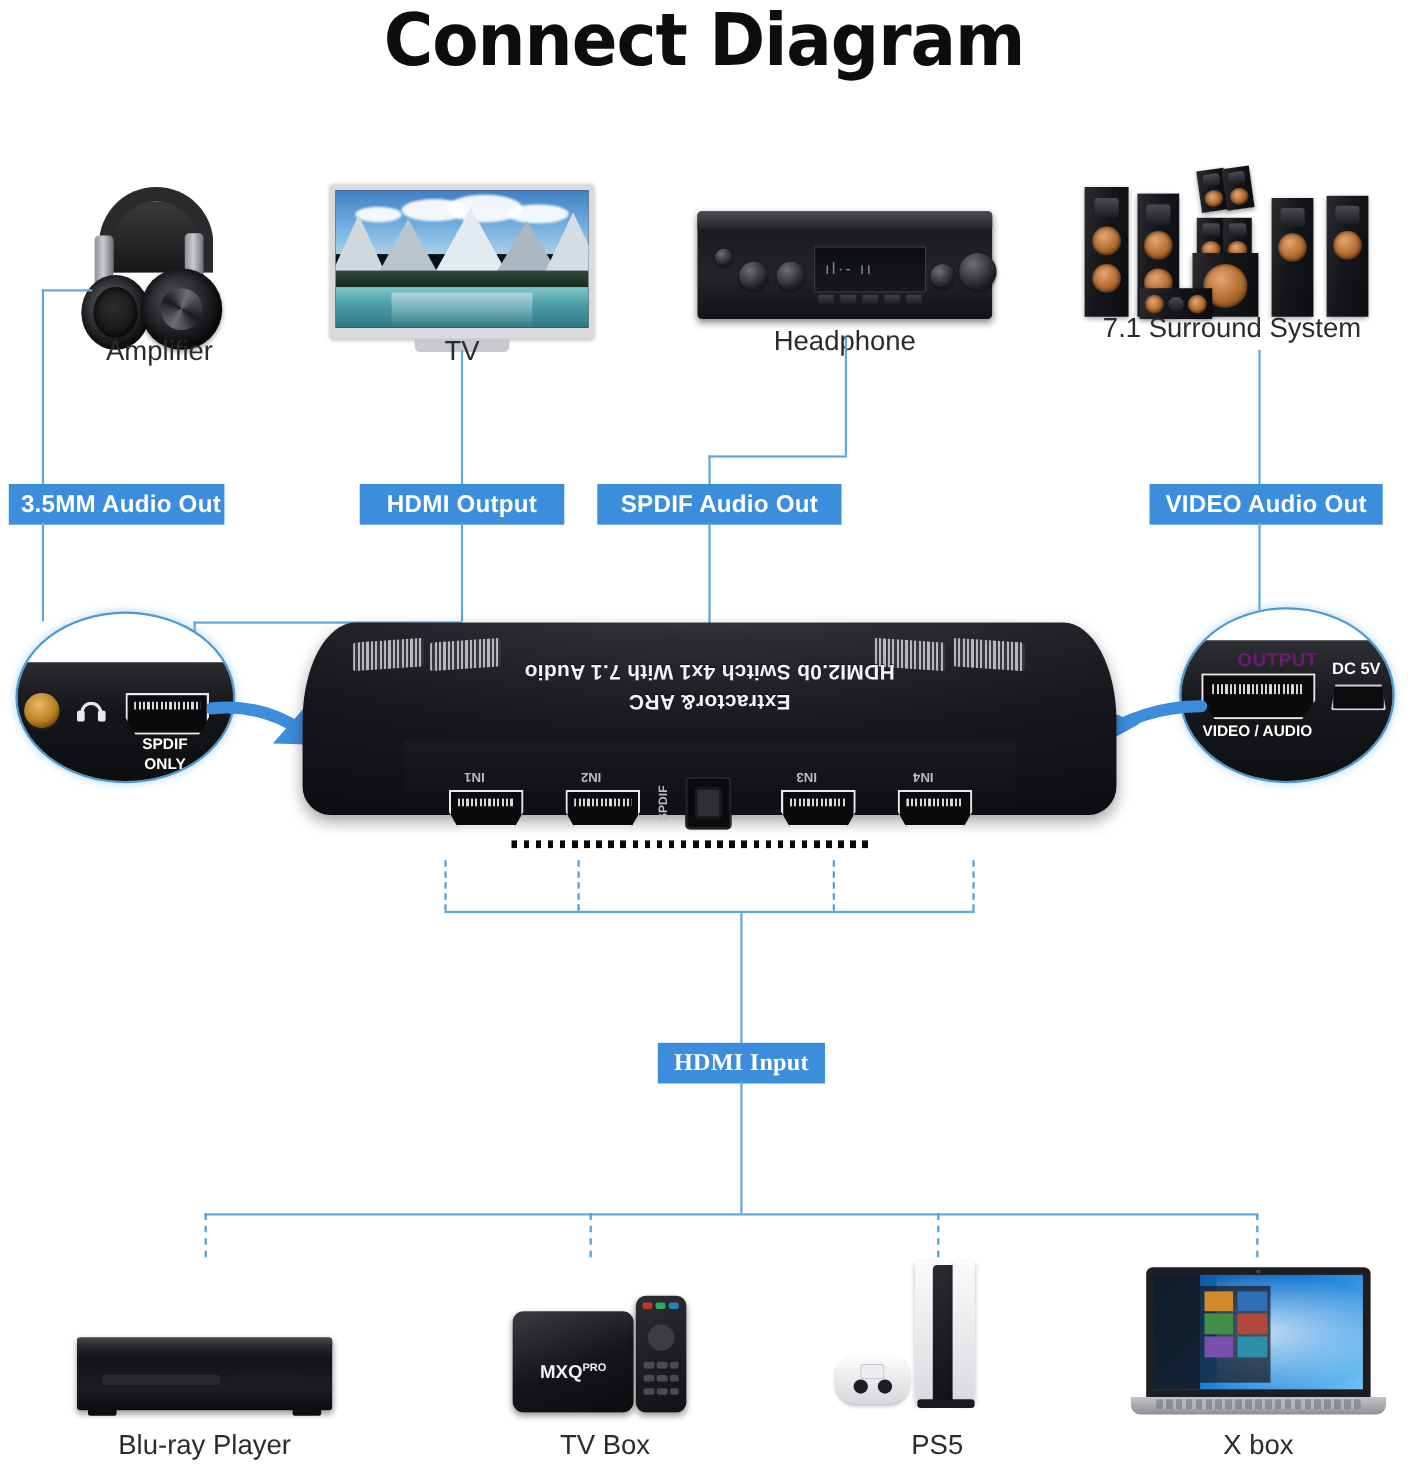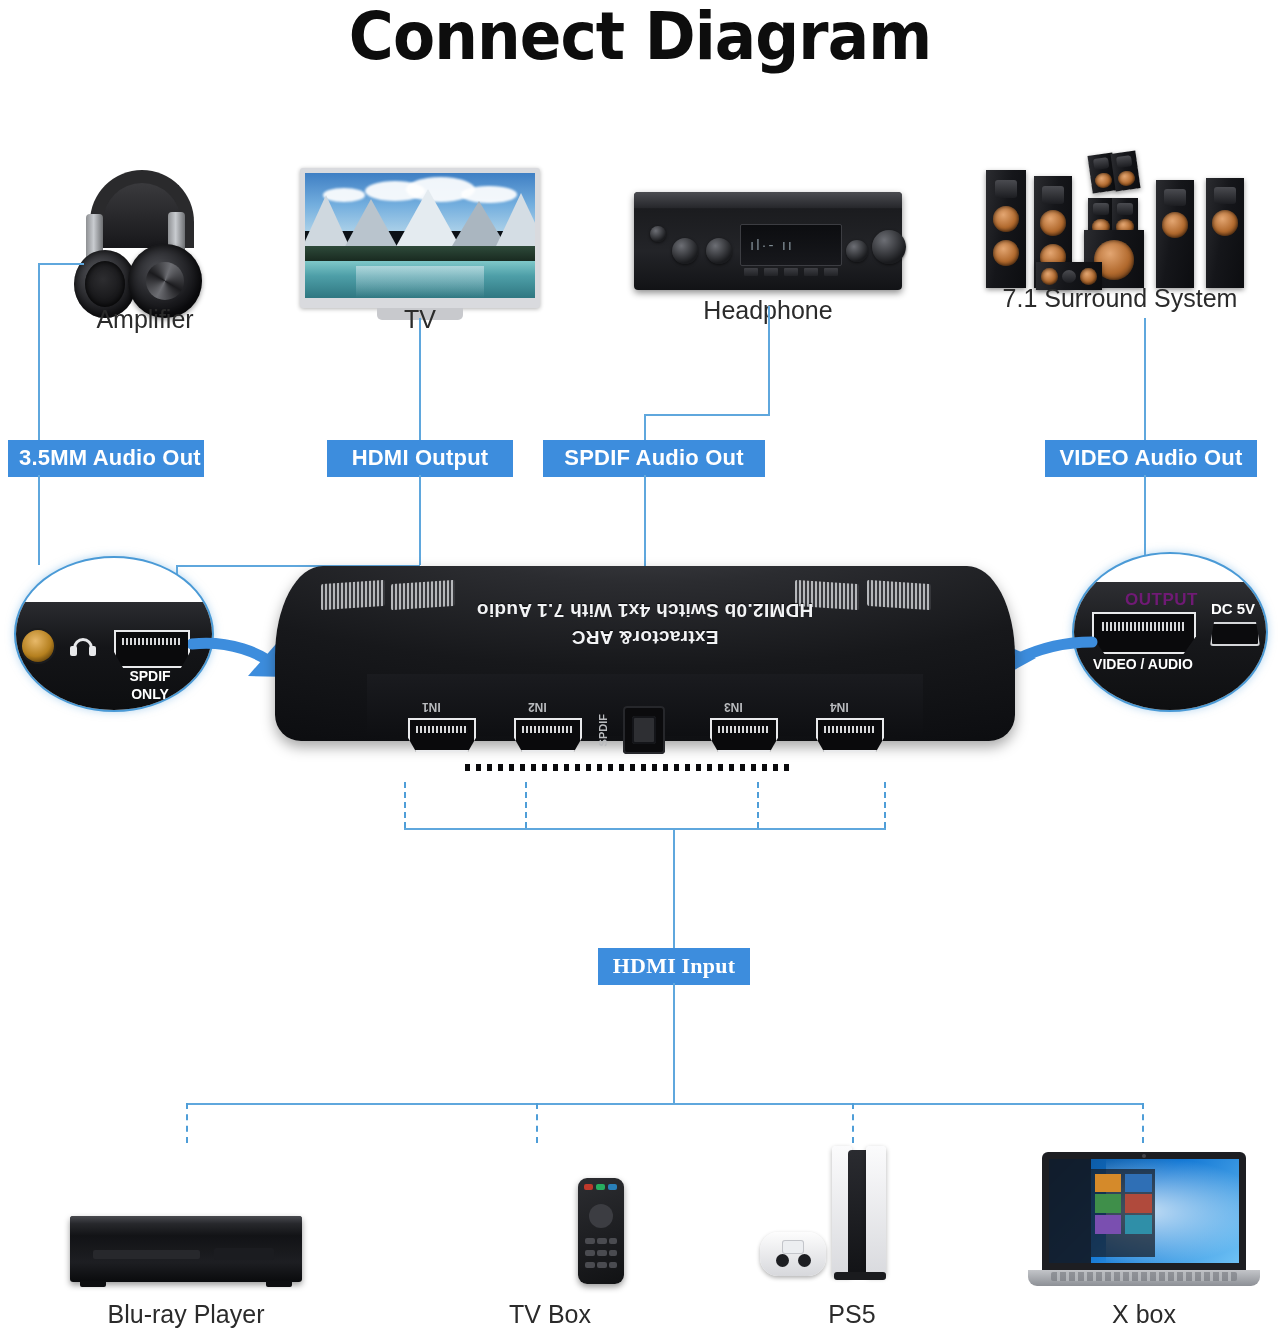--- a/index.html
+++ b/index.html
@@ -424,20 +424,25 @@
   <div class="bd-body"></div>
   <div class="abs" style="left:0;top:0;width:100%;height:8px;background:linear-gradient(180deg,#4a4b50,#26272b);border-radius:3px 3px 0 0;"></div>
   <div class="bd-tray"></div>
   <div class="abs" style="left:62%;top:48%;width:26%;height:12px;background:#1b1c20;border-radius:2px;"></div>
   <div class="abs" style="left:10px;bottom:-5px;width:26px;height:6px;background:#0d0e10;border-radius:0 0 2px 2px;"></div>
   <div class="abs" style="right:10px;bottom:-5px;width:26px;height:6px;background:#0d0e10;border-radius:0 0 2px 2px;"></div>
 </div>
 <div class="abs caption" style="left:56px;top:1300px;width:260px;">Blu-ray Player</div>
 
 <div class="abs" style="left:466px;top:1178px;width:180px;height:106px;">
+  <div class="mxq" style="left:0;top:14px;width:110px;height:92px;">
+    <div class="mxq-logo">
+      <span>MXQ</span><span style="font-size:10px;vertical-align:super;">PRO</span>
+    </div>
+  </div>
   <div class="remote" style="left:112px;top:0;width:46px;height:106px;">
     <div class="rk" style="left:6px;top:6px;width:9px;height:6px;background:#c0392b;"></div>
     <div class="rk" style="left:18px;top:6px;width:9px;height:6px;background:#27ae60;"></div>
     <div class="rk" style="left:30px;top:6px;width:9px;height:6px;background:#2980b9;"></div>
     <div class="rk" style="left:11px;top:26px;width:24px;height:24px;border-radius:50%;background:#3c3d42;"></div>
     <div class="rk" style="left:7px;top:60px;width:10px;height:6px;"></div>
     <div class="rk" style="left:19px;top:60px;width:10px;height:6px;"></div>
     <div class="rk" style="left:31px;top:60px;width:8px;height:6px;"></div>
     <div class="rk" style="left:7px;top:72px;width:10px;height:6px;"></div>
     <div class="rk" style="left:19px;top:72px;width:10px;height:6px;"></div>

